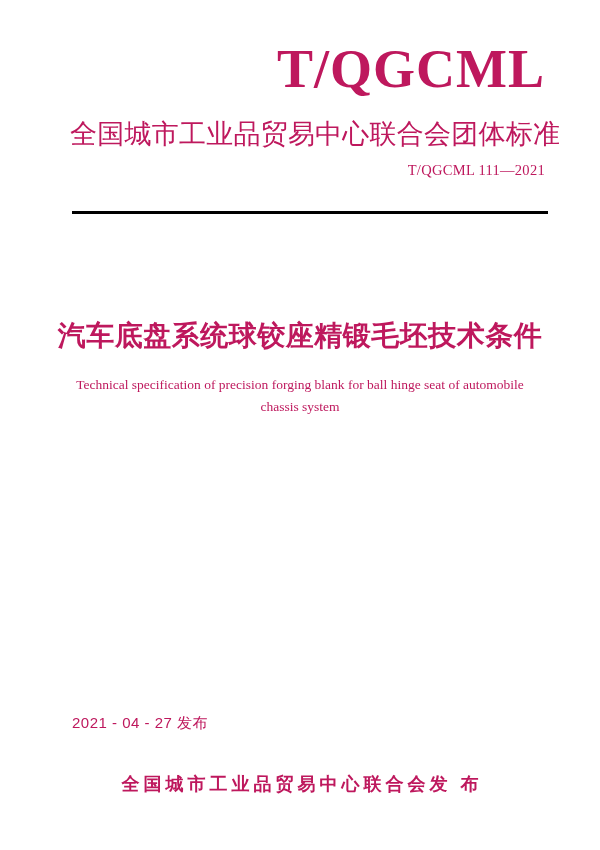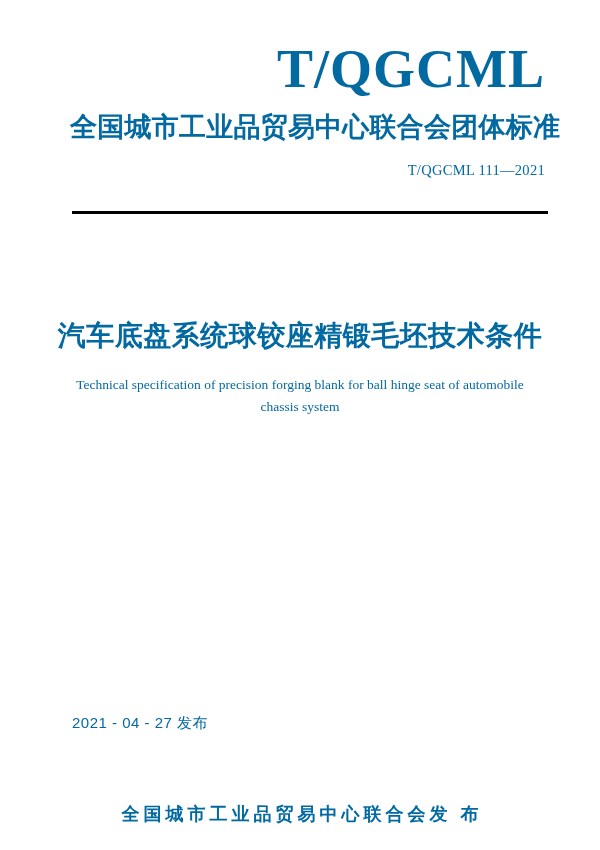--- a/index.html
+++ b/index.html
@@ -5,42 +5,42 @@
   html, body {
     margin: 0;
     padding: 0;
     background: #ffffff;
   }
   .page {
     position: relative;
     width: 600px;
     height: 850px;
     background: #ffffff;
-    color: #0369a1;
+    color: #be185d;
     font-family: "Liberation Sans", sans-serif;
     overflow: hidden;
   }
   .brand {
     position: absolute;
     top: 40px;
     right: 55px;
     font-family: "Liberation Serif", serif;
     font-weight: bold;
     font-size: 54px;
     letter-spacing: 1px;
     line-height: 1.1;
     white-space: nowrap;
   }
   .org-line {
     position: absolute;
-    top: 111px;
+    top: 118px;
     left: 70px;
     width: 490px;
     font-size: 27px;
-    font-weight: bold;
+    font-weight: normal;
     text-align: justify;
     text-align-last: justify;
     line-height: 1.25;
   }
   .std-number {
     position: absolute;
     top: 162px;
     right: 55px;
     font-family: "Liberation Serif", serif;
     font-size: 14.5px;
@@ -95,21 +95,20 @@
     position: absolute;
     top: 772px;
     left: 0;
     width: 600px;
     text-align: center;
     font-size: 18px;
     font-weight: bold;
     letter-spacing: 4px;
     text-indent: 4px;
     white-space: nowrap;
-    margin-top: 30px;
   }
 </style>
 </head>
 <body>
 
 <div class="page">
 
   <div class="brand">T/QGCML</div>
 
   <div class="org-line">全国城市工业品贸易中心联合会团体标准</div>

